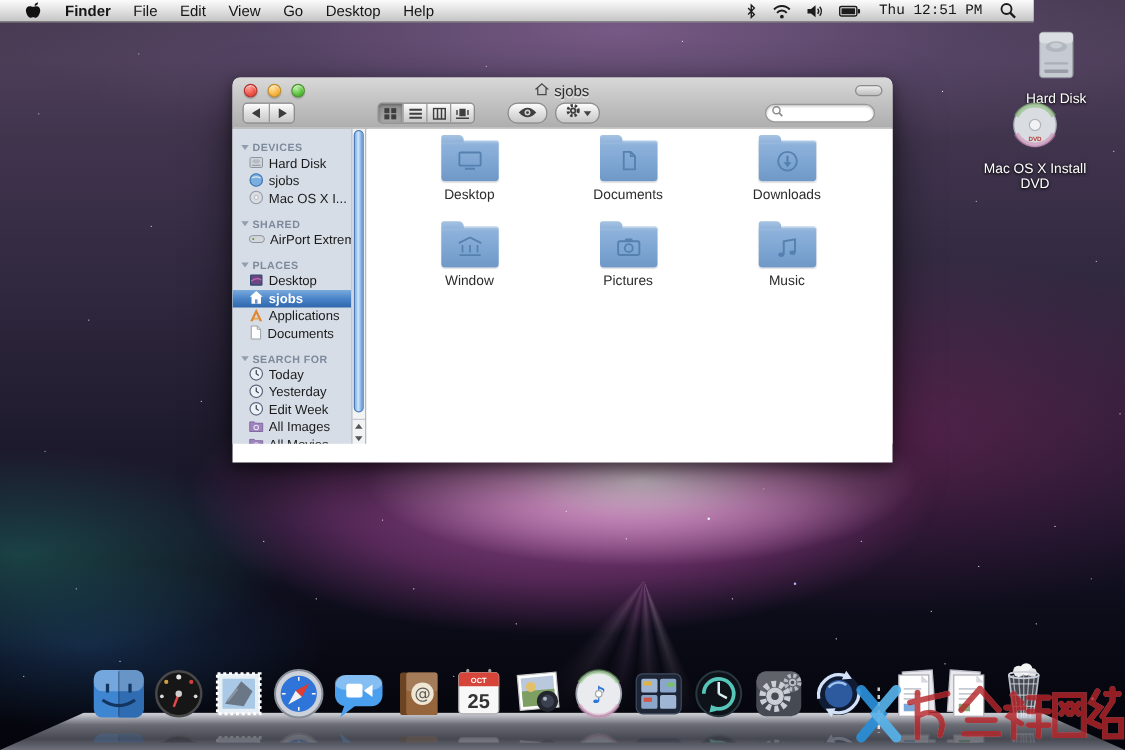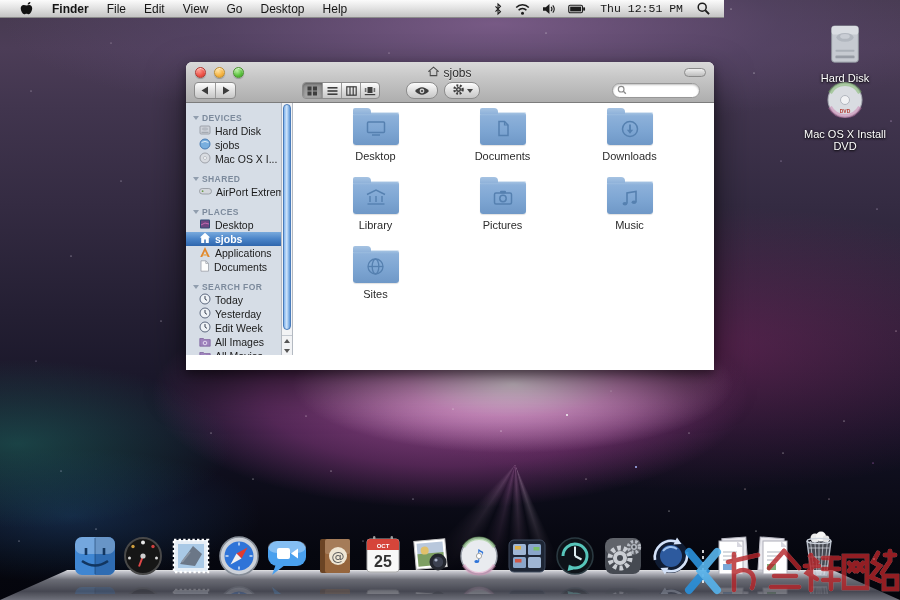--- a/index.html
+++ b/index.html
@@ -47,41 +47,41 @@
       753px 72px 0 -0.5px #fff, 545px 32px 0 -0.5px #eee, 730px 8px 0 -0.5px #fff,
       240px 12px 0 -0.5px #dcd, 110px 42px 0 -0.5px #cbc, 388px 52px 0 -0.5px #dcd,
       500px 430px 0 -0.5px #fff, 412px 498px 0 -0.5px #eef, 362px 540px 0 -0.5px #dde,
       585px 478px 0 -0.5px #fee, 668px 510px 0 -0.5px #fff, 890px 120px 0 -0.5px #ecf,
       876px 208px 0 -0.5px #dce, 895px 330px 0 -0.5px #fde, 780px 160px 0 -0.5px #cbd,
       35px 360px 0 -0.5px #bac, 18px 540px 0 -0.5px #dde, 478px 568px 0 -0.5px #eef;
   }
 
   
   .menubar {
-    position:absolute; left:0; top:0; width:724px; height:18px; z-index:40;
+    position:absolute; left:0; top:0; width:827px; height:18px; z-index:40;
     background:linear-gradient(180deg,#fbfbfb 0%,#e4e4e4 45%,#c4c4c4 100%);
     border-bottom:1px solid #8a8a8a;
     display:flex; align-items:center; font-size:12px; color:#151515;
   }
   .mb-left { display:flex; align-items:center; height:100%; padding-left:10px; }
   .mb-apple { display:flex; align-items:center; padding:0 10px; height:100%; }
   .mb-item { padding:0 9px; height:100%; display:flex; align-items:center; }
   .mb-item.active-app { font-weight:bold; }
   .mb-right { margin-left:auto; display:flex; align-items:center; height:100%; padding-right:8px; }
   .mb-status { padding:0 6px; display:flex; align-items:center; height:100%; }
   .mb-clock { padding:0 8px; font-size:11.5px;font-family:Liberation Mono, monospace; }
 
   
   .desk-icon { position:absolute; z-index:5; text-align:center; }
   .desk-icon .dlabel {
     margin-top:2px; font-size:11px; color:#fff;
     text-shadow:0 1px 2px rgba(0,0,0,.9), 0 0 3px rgba(0,0,0,.6);
   }
   #desk-harddisk { left:805px; top:24px; width:80px; }
-  #desk-dvd { left:795px; top:80px; width:100px; }
+  #desk-dvd { left:778px; top:80px; width:100px; }
 
   
   .fwindow {
     position:absolute; left:186px; top:62px; width:528px; height:308px; z-index:10;
     border-radius:6px 6px 0 0;
     box-shadow:0 18px 38px rgba(0,0,0,.55), 0 4px 10px rgba(0,0,0,.4);
     background:#fff;
   }
   .fheader {
     position:absolute; left:0; top:0; width:100%; height:41px;
@@ -538,53 +538,41 @@
       <div class="fold-item">
         <div class="folder">
           <svg width="22" height="17" viewBox="0 0 22 17">
             <g stroke="#5580b0" stroke-width="1.4" fill="none">
               <path d="M2,5.5 L11,1 L20,5.5"></path>
               <path d="M5,7 V13 M11,7 V13 M17,7 V13"></path>
               <path d="M2.5,15 h17"></path>
             </g>
           </svg>
         </div>
-        <div class="flabel">Library</div>
+        <div class="flabel">Window</div>
       </div>
       <div class="fold-item">
         <div class="folder">
           <svg width="22" height="17" viewBox="0 0 22 17">
             <rect x="2.5" y="4" width="17" height="11" rx="1.5" fill="none" stroke="#5580b0" stroke-width="1.5"></rect>
             <rect x="8" y="1.8" width="6" height="2.4" rx="1" fill="#5580b0"></rect>
             <circle cx="11" cy="9.5" r="3.2" fill="none" stroke="#5580b0" stroke-width="1.5"></circle>
           </svg>
         </div>
         <div class="flabel">Pictures</div>
       </div>
       <div class="fold-item">
         <div class="folder">
           <svg width="20" height="18" viewBox="0 0 20 18">
             <path d="M7,14.5 V4 L16,2.5 V13" fill="none" stroke="#5580b0" stroke-width="1.6"></path>
             <ellipse cx="5" cy="14.8" rx="2.4" ry="1.8" fill="#5580b0"></ellipse>
             <ellipse cx="14" cy="13.2" rx="2.4" ry="1.8" fill="#5580b0"></ellipse>
           </svg>
         </div>
         <div class="flabel">Music</div>
-      </div>
-      <div class="fold-item">
-        <div class="folder">
-          <svg width="19" height="19" viewBox="0 0 19 19">
-            <g fill="none" stroke="#5580b0" stroke-width="1.3">
-              <circle cx="9.5" cy="9.5" r="7.5"></circle>
-              <ellipse cx="9.5" cy="9.5" rx="3.3" ry="7.5"></ellipse>
-              <path d="M2,9.5 h15"></path>
-            </g>
-          </svg>
-        </div>
-        <div class="flabel">Sites</div>
       </div>
     </div>
 
 </div>
 
 <div class="dock-shelf"></div>
 <div class="dock" id="dock">
     <div class="ditem">
       <div><svg width="46" height="46" viewBox="0 0 46 46">
           <rect x="3" y="4" width="40" height="38" rx="7" fill="#3f86d2"></rect>

